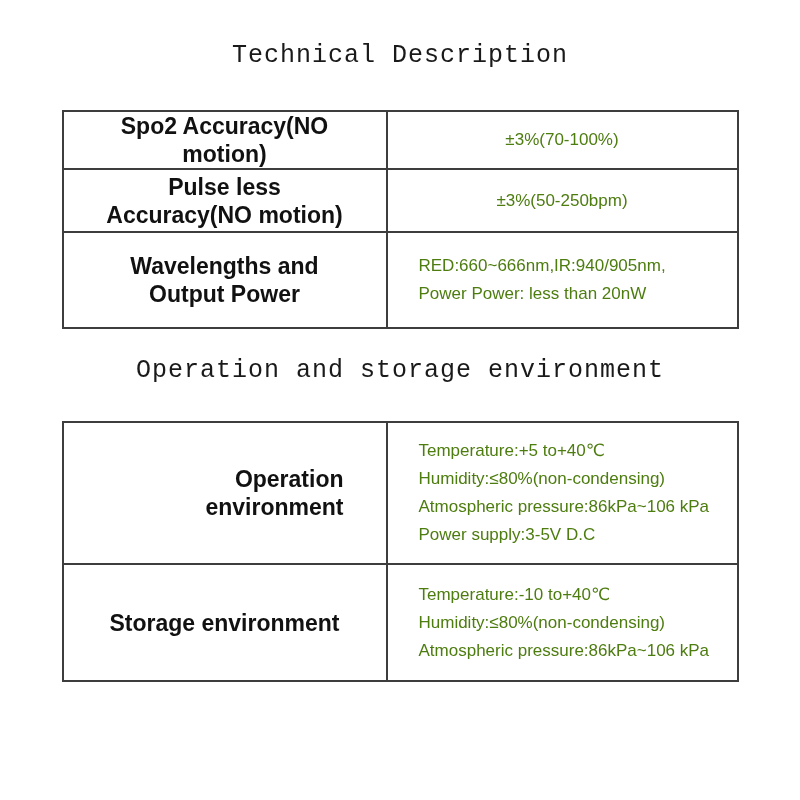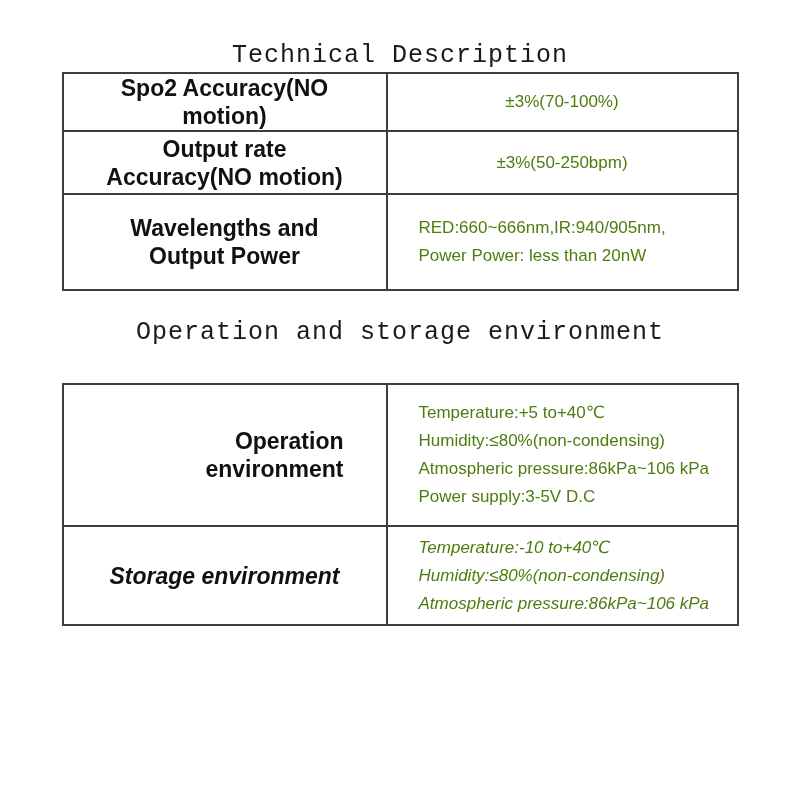--- a/index.html
+++ b/index.html
@@ -19,21 +19,21 @@
   }
   .doc-title {
     font-family: "Liberation Mono", "DejaVu Sans Mono", monospace;
     font-weight: 400;
     font-size: 25px;
     letter-spacing: 1px;
     text-align: center;
     color: #1a1a1a;
     line-height: 32px;
   }
-  .title-1 { }
+  .title-1 { margin-bottom: 38px; }
   .title-2 { margin-top: 26px; margin-bottom: 34px; }
   table.spec-table {
     width: 677px;
     margin: 0 auto;
     border-collapse: collapse;
     table-layout: fixed;
   }
   table.spec-table td {
     border: 2px solid #3d3d3d;
     vertical-align: middle;
@@ -54,37 +54,37 @@
     color: #4d7c0f;
     padding: 6px 16px;
   }
   td.value-cell.center { text-align: center; }
   td.value-cell.left { text-align: left; padding-left: 31px; }
   
   tr.t1-r1 td { height: 47px; }
   tr.t1-r2 td { height: 63px; }
   tr.t1-r3 td { height: 96px; }
   tr.t2-r1 td { height: 142px; text-align: right; }
-  tr.t2-r2 td { height: 99px; font-style: italic; }
+  tr.t2-r2 td { height: 117px; }
 </style>
 </head>
 <body>
 
 <div class="page">
 
   <div class="doc-title title-1">Technical Description</div>
 
   <table class="spec-table">
     <tbody>
       <tr class="t1-r1">
         <td class="label-cell">Spo2 Accuracy(NO motion)</td>
         <td class="value-cell center">±3%(70-100%)</td>
       </tr>
       <tr class="t1-r2">
-        <td class="label-cell">Output rate Accuracy(NO motion)</td>
+        <td class="label-cell">Pulse less Accuracy(NO motion)</td>
         <td class="value-cell center">±3%(50-250bpm)</td>
       </tr>
       <tr class="t1-r3">
         <td class="label-cell">Wavelengths and Output Power</td>
         <td class="value-cell left">
           <div>RED:660~666nm,IR:940/905nm,</div>
           <div>Power Power: less than 20nW</div>
         </td>
       </tr>
     </tbody>

